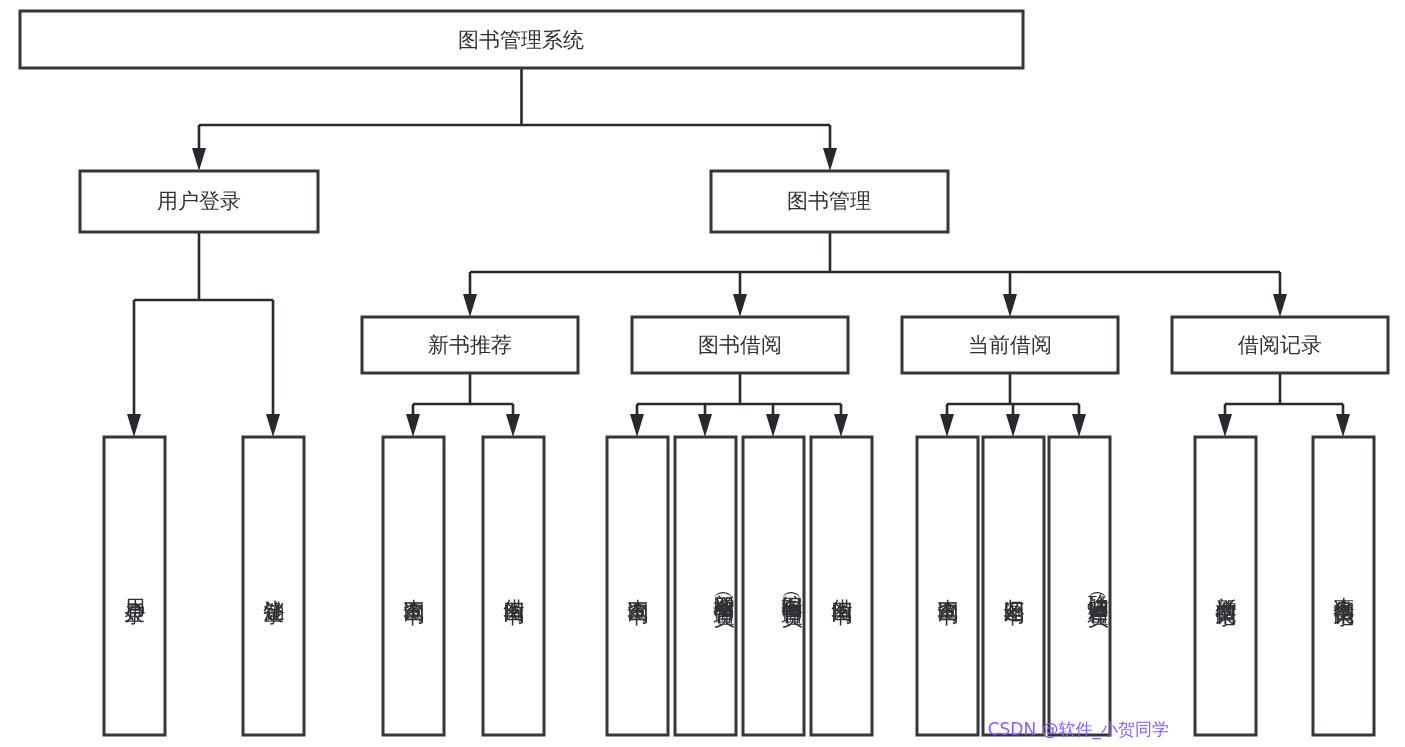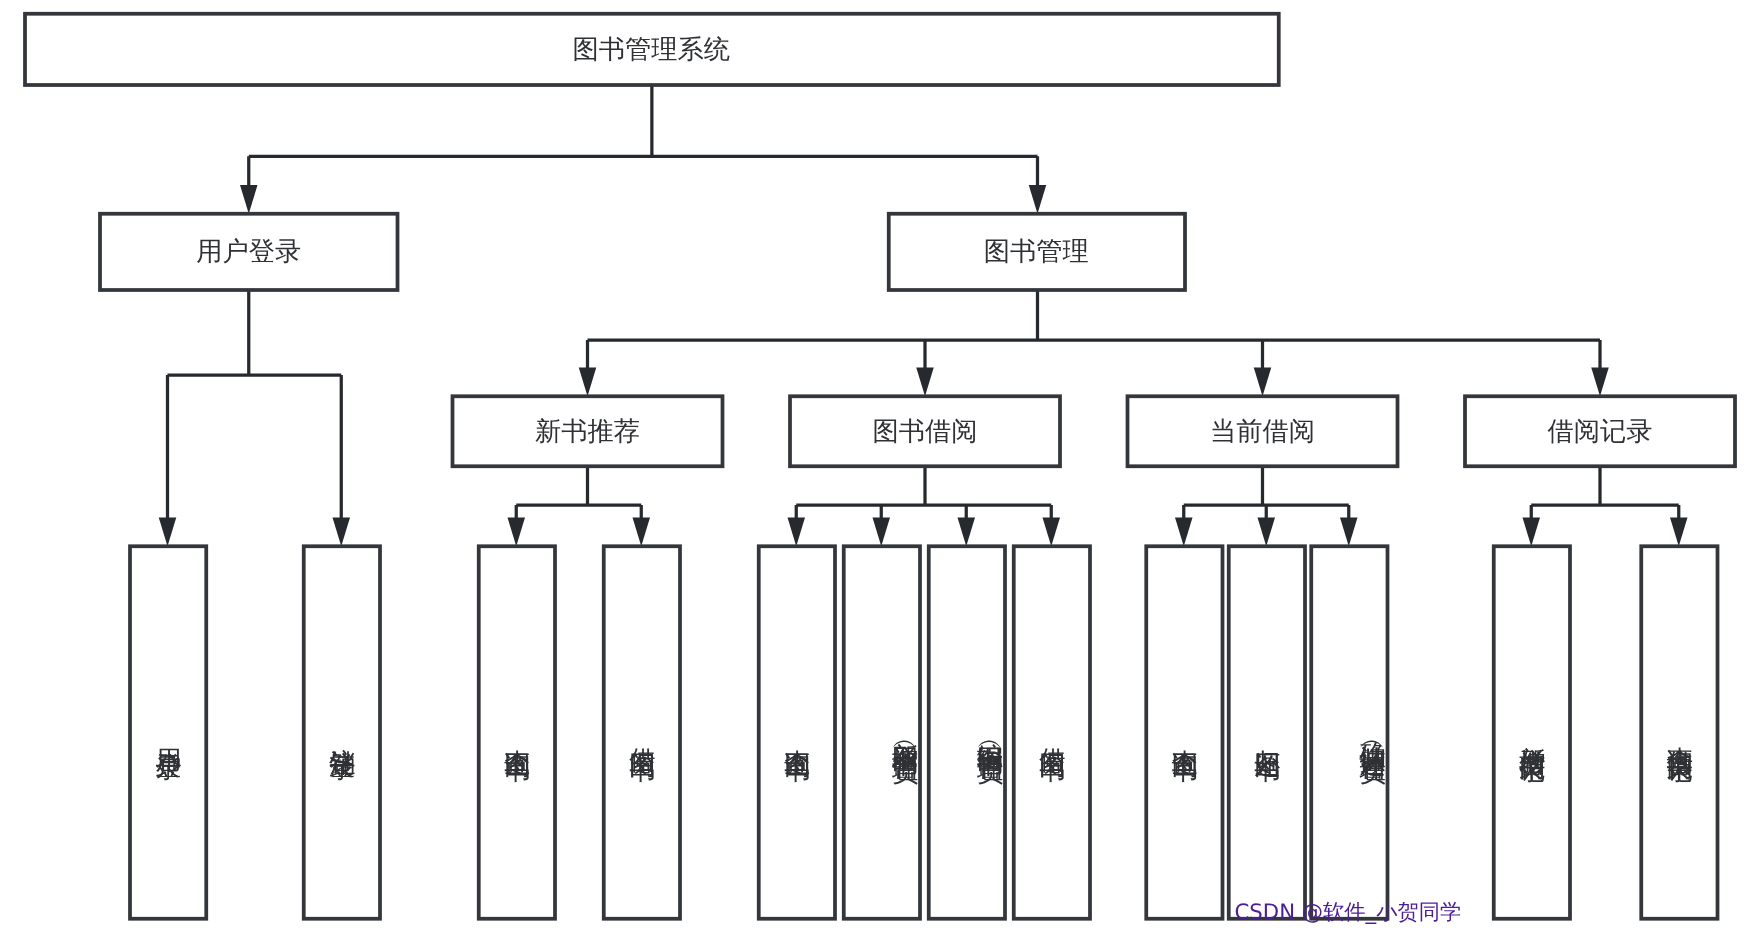--- a/index.html
+++ b/index.html
@@ -63,21 +63,21 @@
     text-align: center;
     pointer-events: none;
     user-select: none;
   }
   .watermark {
     position: absolute;
     right: 8px;
     bottom: 6px;
     font-family: "DejaVu Sans", "Liberation Sans", sans-serif;
     font-size: 17px;
-    color: #4c1d95;
+    color: #8b5cf6;
     white-space: nowrap;
     user-select: none;
   }
 </style>
 </head>
 <body>
 
 <div id="diagram-root">
 
   <svg id="flow-svg" viewBox="0 0 1405 747">

